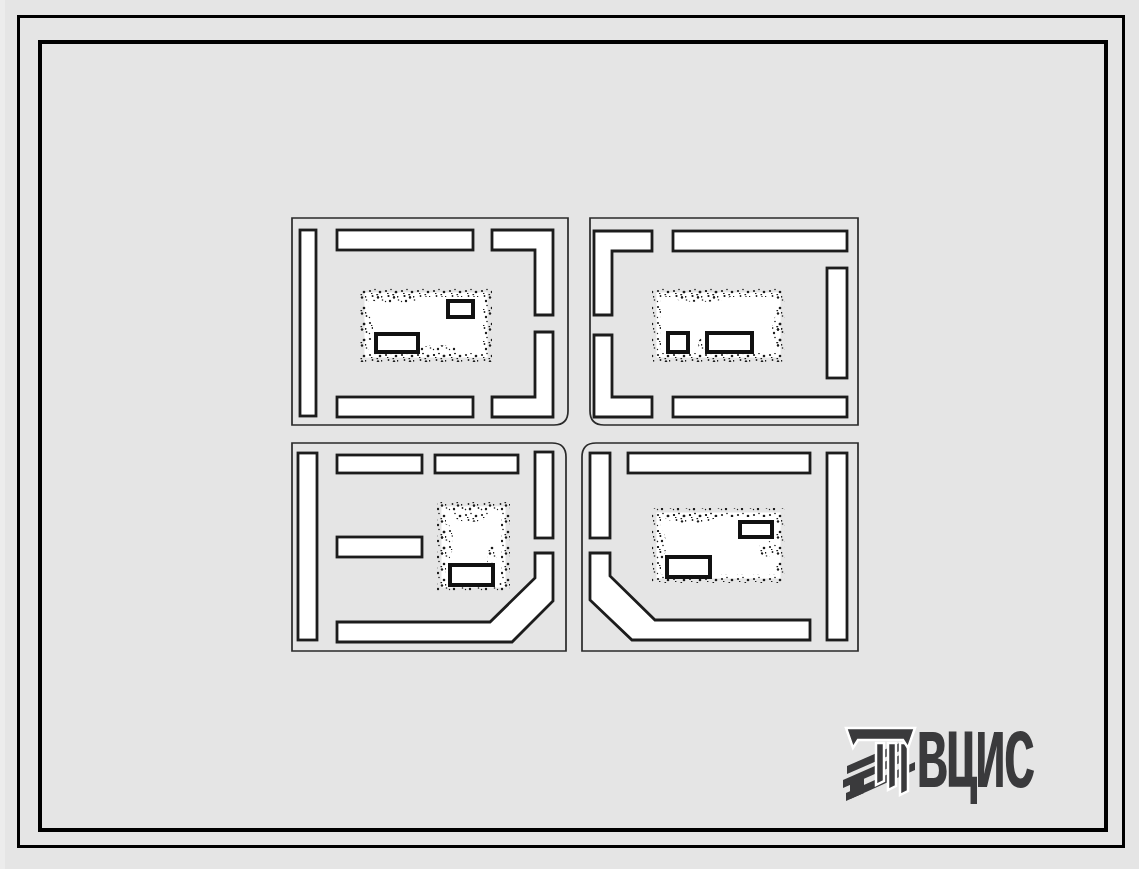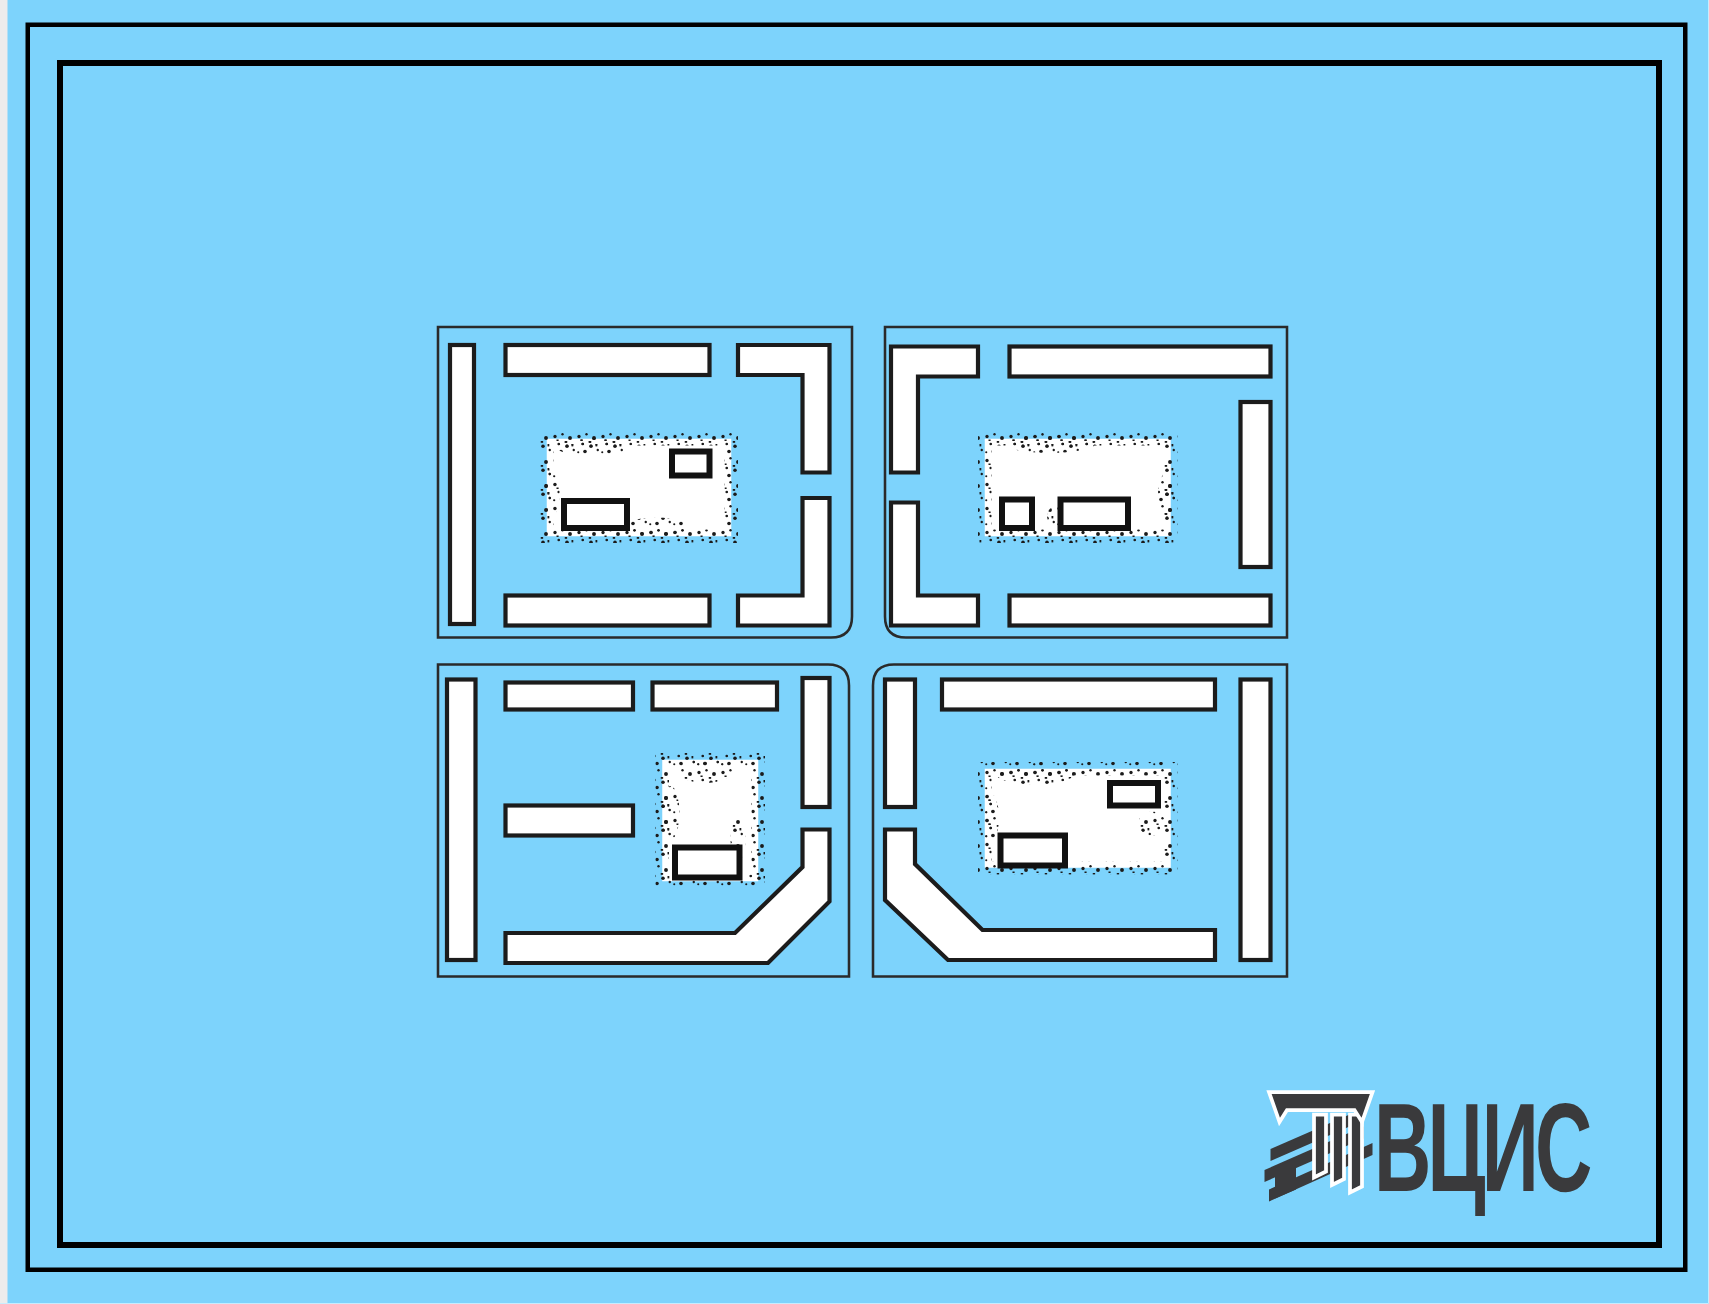--- a/index.html
+++ b/index.html
@@ -1,21 +1,21 @@
 <!DOCTYPE html>
 <html><head>
 <meta charset="utf-8">
 <style>
   html,body{margin:0;padding:0;background:#ffffff;}
   .page{
     position:relative;
     width:1139px;height:869px;
-    background:#7dd3fc;
+    background:#e5e5e5;
     overflow:hidden;
-    font-family:Liberation Sans, sans-serif;
+    font-family:Liberation Mono, monospace;
   }
   .scan-edge{
     position:absolute;left:0;top:0;width:5px;height:100%;
     background:#ececec;
   }
   .outer-frame{
     position:absolute;left:17px;top:15px;width:1108px;height:833px;
     border:3px solid #000;box-sizing:border-box;
   }
   .inner-frame{

